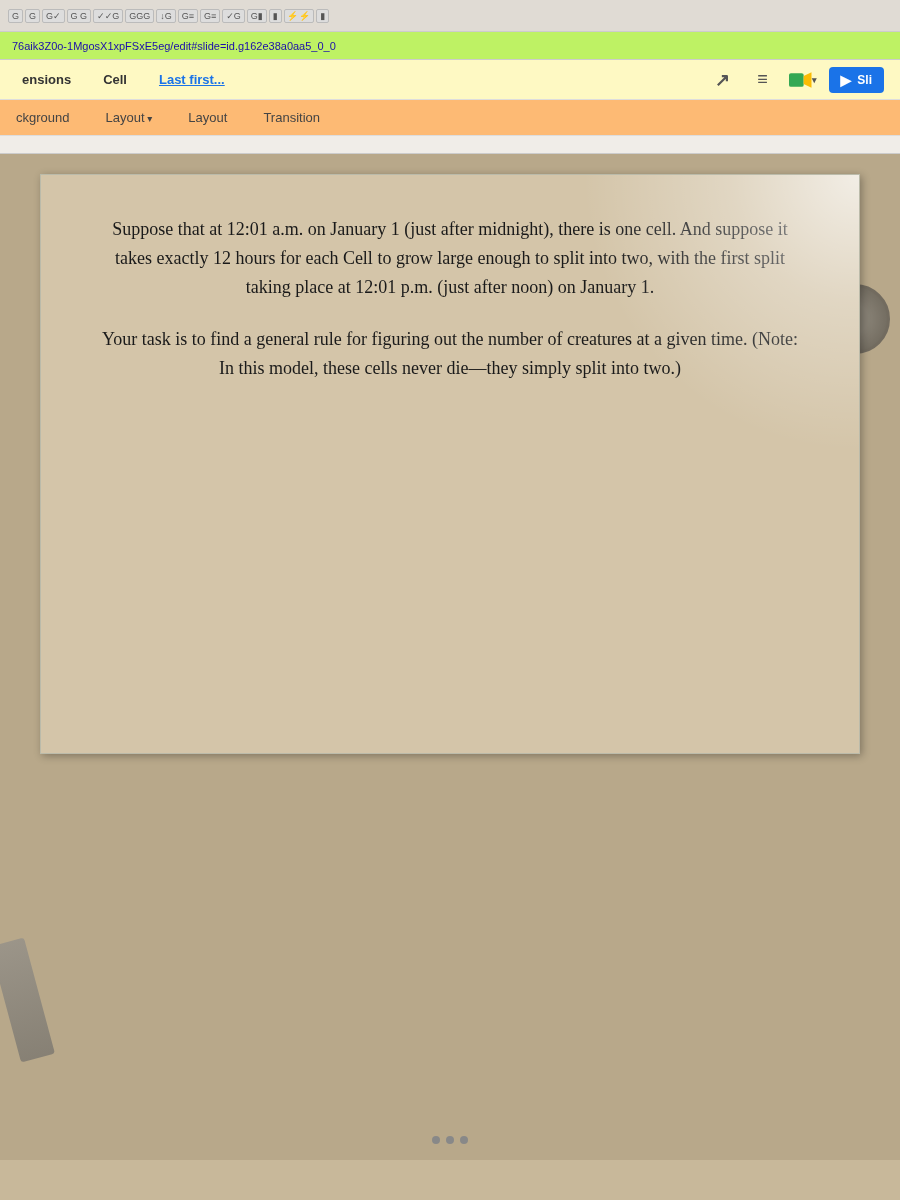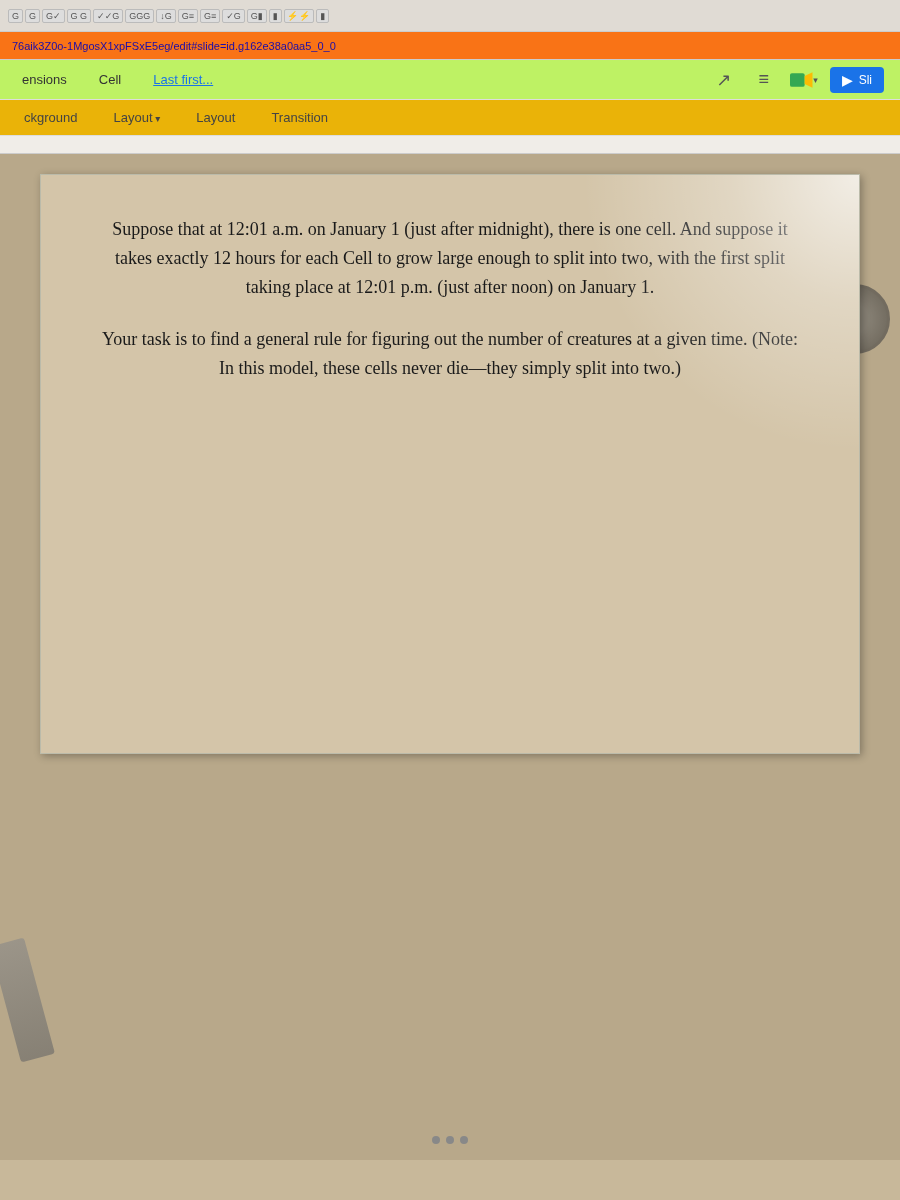--- a/index.html
+++ b/index.html
@@ -38,40 +38,41 @@
       background: #ddd;
       border: 1px solid #bbb;
       border-radius: 2px;
       padding: 1px 3px;
       font-size: 9px;
       color: #555;
     }
 
     
     .url-bar {
-      background: #f97316;
+      background: #bef264;
       height: 28px;
       display: flex;
       align-items: center;
       padding: 0 12px;
       font-size: 11px;
       color: #1a0dab;
       border-bottom: 1px solid #ccc;
       overflow: hidden;
     }
 
     
     .presentation-header {
-      background: #bef264;
+      background: #fef9c3;
       border-bottom: 1px solid #ddd;
       padding: 4px 16px;
       display: flex;
       align-items: center;
       gap: 20px;
       height: 40px;
+      font-weight: bold;
     }
 
     .header-right {
       margin-left: auto;
       display: flex;
       align-items: center;
       gap: 12px;
     }
 
     .menu-item {
@@ -104,23 +105,23 @@
       padding: 5px 12px;
       font-size: 12px;
       cursor: pointer;
       display: flex;
       align-items: center;
       gap: 6px;
     }
 
     
     .slide-toolbar {
-      background: #eab308;
+      background: #fdba74;
       border-bottom: 1px solid #ddd;
-      padding: 4px 16px;
+      padding: 4px 8px;
       display: flex;
       align-items: center;
       gap: 20px;
       height: 36px;
     }
 
     .toolbar-item {
       font-size: 13px;
       color: #444;
       cursor: pointer;

